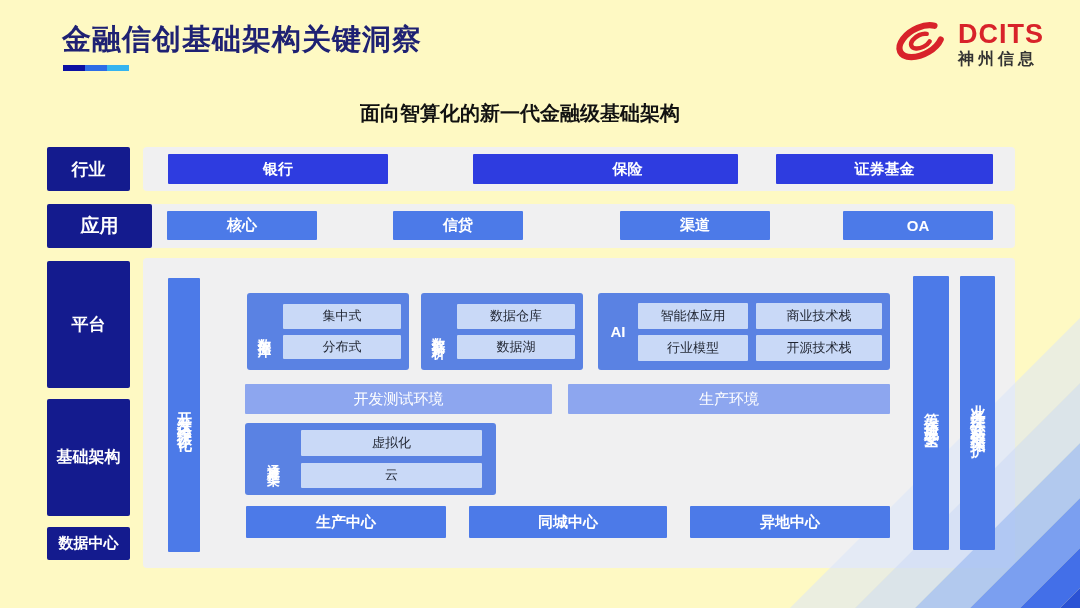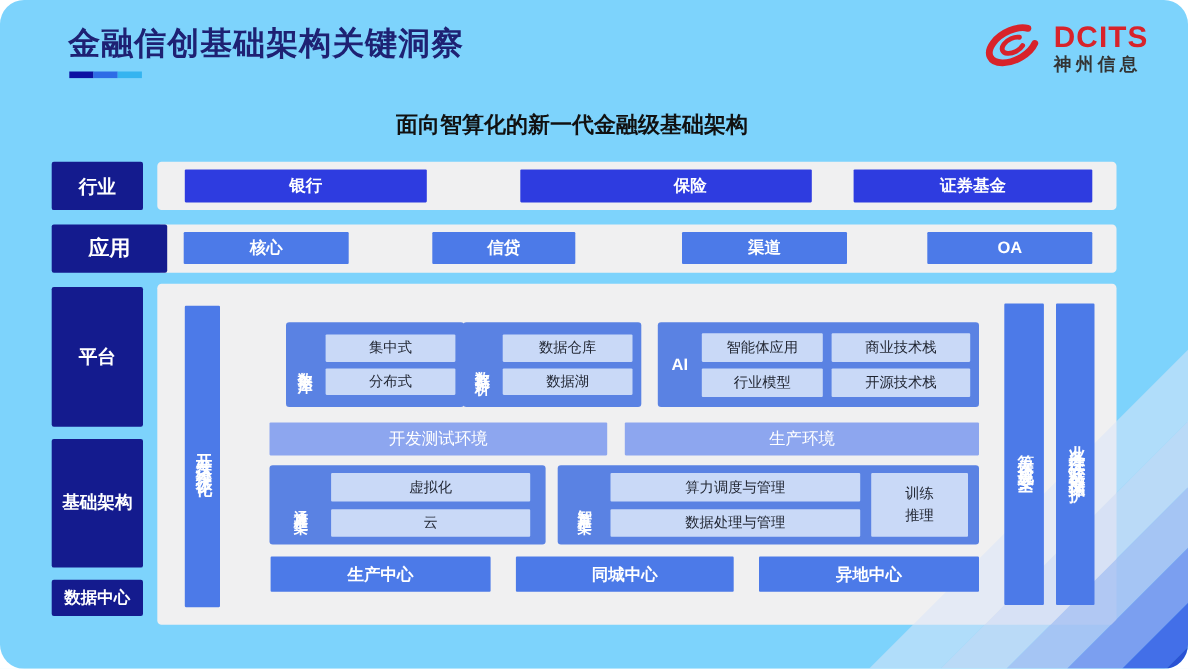--- a/index.html
+++ b/index.html
@@ -1,17 +1,17 @@
 <!DOCTYPE html>
 <html><head>
 <meta charset="utf-8">
 <style>
   html,body{margin:0;padding:0;background:#fff;}
-  .slide{position:relative;width:1080px;height:608px;background:#7dd3fc;overflow:hidden;
-         font-family:"Liberation Sans",sans-serif;border-radius:22px;}
+  .slide{position:relative;width:1080px;height:608px;background:#fef9c3;overflow:hidden;
+         font-family:"Liberation Sans",sans-serif;}
   .abs{position:absolute;}
 
   
   .page-title{left:62px;top:20px;font-size:29px;font-weight:bold;color:#1e2173;letter-spacing:1px;z-index:2;}
   .underline{left:63px;top:65px;display:flex;z-index:2;}
   .underline span{width:22px;height:6px;display:block;}
   .u1{background:#0c10a2;} .u2{background:#2e6ce6;} .u3{background:#35b4f0;}
   .logo{left:888px;top:14px;display:flex;align-items:center;gap:8px;z-index:2;}
   .logo-text{display:flex;flex-direction:column;line-height:1.05;}
   .logo-brand{color:#d8232a;font-size:27px;font-weight:bold;letter-spacing:1px;}
@@ -49,21 +49,21 @@
   .devops{left:168px;top:278px;width:32px;height:274px;font-size:15px;}
   .rbar1{left:913px;top:276px;width:36px;height:274px;font-size:15px;}
   .rbar2{left:960px;top:276px;width:35px;height:274px;font-size:15px;}
 
   
   .section{background:#5a82e3;border-radius:3px;z-index:2;display:flex;color:#fff;}
   .sec-label{writing-mode:vertical-rl;text-orientation:upright;font-weight:bold;letter-spacing:3px;
              display:flex;align-items:center;justify-content:center;}
   .chip{background:#c9d9f7;color:#1f2430;font-size:13px;display:flex;align-items:center;justify-content:center;border-radius:1px;}
 
-  .sec-db{left:260px;top:293px;width:162px;height:77px;text-align:center;}
+  .sec-db{left:247px;top:293px;width:162px;height:77px;text-align:center;}
   .sec-an{left:421px;top:293px;width:162px;height:77px;}
   .sec-db .sec-label,.sec-an .sec-label{width:34px;font-size:13.5px;}
   .chip-col{flex:1;display:flex;flex-direction:column;gap:6px;padding:11px 8px 11px 2px;}
   .chip-col .chip{height:26px;}
 
   .sec-ai{left:598px;top:293px;width:292px;height:77px;}
   .ai-label{width:40px;font-size:15px;font-weight:bold;display:flex;align-items:center;justify-content:center;}
   .ai-grid{display:grid;grid-template-columns:110px 126px;gap:6px 8px;align-content:center;padding-right:6px;}
   .ai-grid .chip{height:26px;}
 
@@ -176,31 +176,20 @@
   <div class="abs env env1">生产环境</div>
 
   <div class="abs section sec-gf">
     <div class="sec-label">通算框架</div>
     <div class="gf-col">
       <div class="chip">虚拟化</div>
       <div class="chip">云</div>
     </div>
   </div>
 
-  <div class="abs section sec-if">
-    <div class="sec-label">智算框架</div>
-    <div class="if-col">
-      <div class="chip">算力调度与管理</div>
-      <div class="chip">数据处理与管理</div>
-    </div>
-    <div class="chip if-side">
-      <span>训练</span>
-      <span>推理</span>
-    </div>
-  </div>
 
   <div class="abs pill p-ctr c0">生产中心</div>
   <div class="abs pill p-ctr c1">同城中心</div>
   <div class="abs pill p-ctr c2">异地中心</div>
 
   <div class="abs vbar rbar1">
     <span class="vtext">等保合规安全</span>
   </div>
   <div class="abs vbar rbar2">
     <span class="vtext">业务连续性及数据保护</span>

